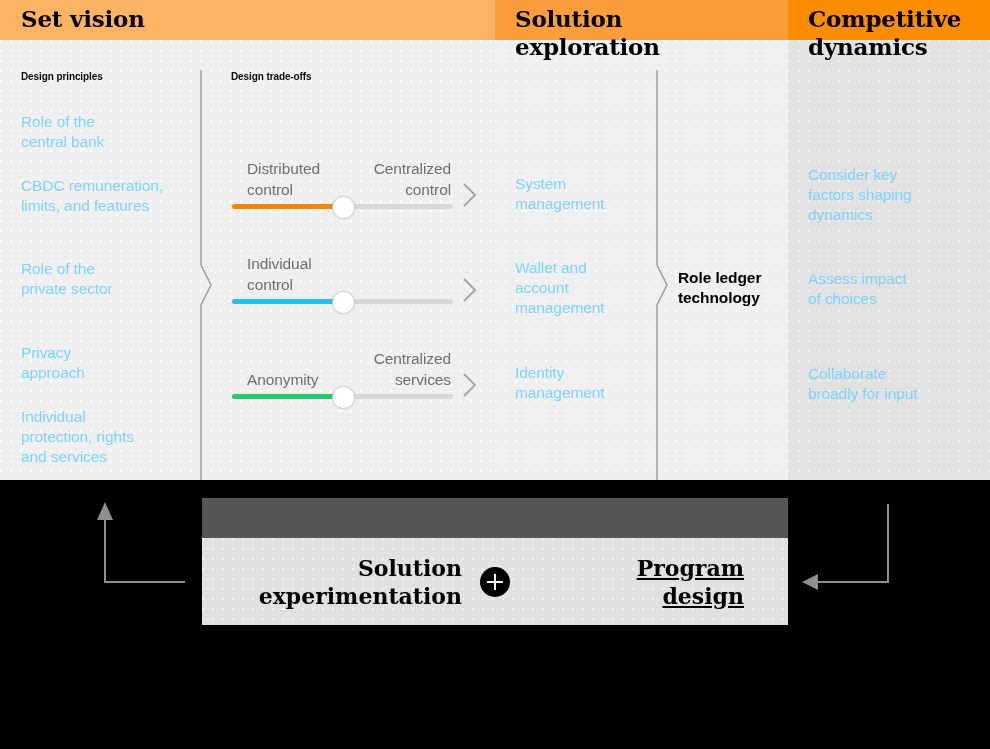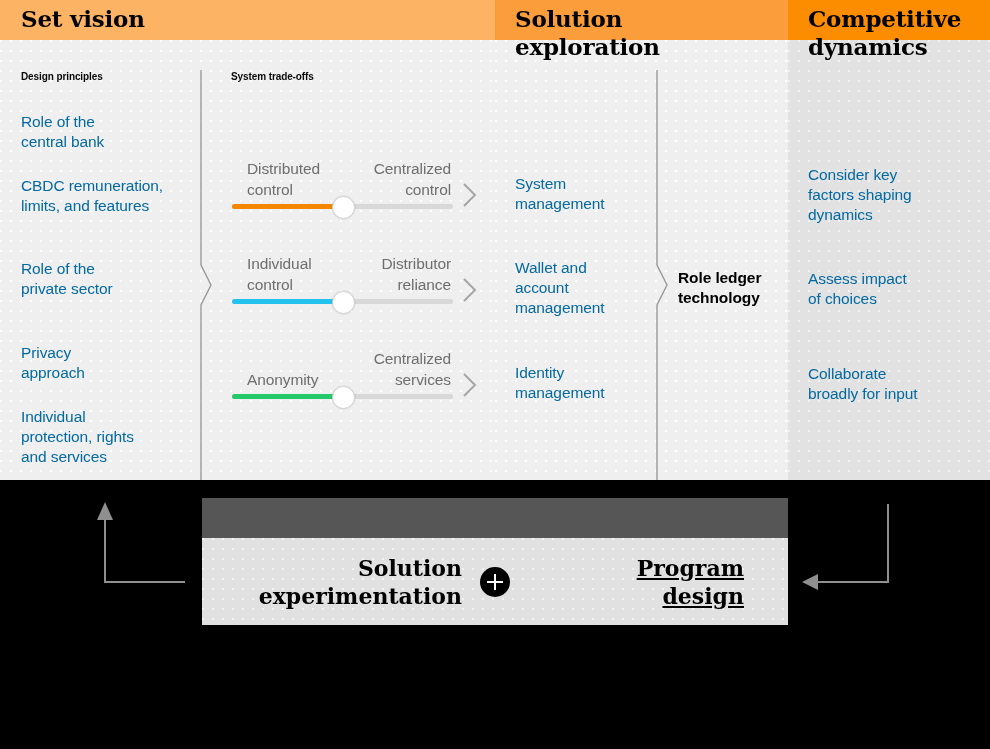--- a/index.html
+++ b/index.html
@@ -54,21 +54,21 @@
     color:#0a0a0a;
     letter-spacing:-0.1px;
   }
   #head-design{left:21px;top:71px;}
   #head-policy{left:231px;top:71px;}
 
   .bullet{
     position:absolute;
     font-size:15.5px;
     line-height:20px;
-    color:#0369a1;
+    color:#7dd3fc;
     letter-spacing:-0.1px;
   }
 
   
   .divider{position:absolute;top:70px;height:410px;width:24px;}
   #div1{left:190px;}
   #div2{left:646px;}
   .divider svg{display:block;}
 
   
@@ -139,21 +139,21 @@
   <div class="panel dots" id="panel2"></div>
   <div class="panel dots-d" id="panel3"></div>
 
   <div class="panel-title" id="title1">Set vision</div>
   <div class="panel-title" id="title2" style="white-space:pre-line">Solution
 exploration</div>
   <div class="panel-title" id="title3" style="white-space:pre-line">Competitive
 dynamics</div>
 
   <div class="col-head" id="head-design">Design principles</div>
-  <div class="col-head" id="head-policy">System trade-offs</div>
+  <div class="col-head" id="head-policy">Design trade-offs</div>
 
   <div class="bullet" style="left:21px;top:112px;white-space:pre-line">Role of the
 central bank</div>
   <div class="bullet" style="left:21px;top:176px;white-space:pre-line">CBDC remuneration,
 limits, and features</div>
   <div class="bullet" style="left:21px;top:259px;white-space:pre-line">Role of the
 private sector</div>
   <div class="bullet" style="left:21px;top:343px;white-space:pre-line">Privacy
 approach</div>
   <div class="bullet" style="left:21px;top:407px;white-space:pre-line">Individual
@@ -187,22 +187,20 @@
       <svg width="18" height="30" viewBox="0 0 18 30">
           <path d="M3,4 L14,15 L3,26" fill="none" stroke="#a6a6a6" stroke-width="2"></path>
         </svg>
     </span>
   </div>
 
   <div class="slider-group" style="left:231px;top:253px;">
     <div class="slider-labels">
       <div class="s-left" style="white-space:pre-line">Individual
 control</div>
-      <div class="s-right" style="white-space:pre-line">Distributor
-reliance</div>
     </div>
     <div class="track">
       <div class="fill" style="width:110px;background:#22c1ee"></div>
       <div class="thumb" style="left:100px"></div>
     </div>
     <span class="chev">
       <svg width="18" height="30" viewBox="0 0 18 30">
           <path d="M3,4 L14,15 L3,26" fill="none" stroke="#a6a6a6" stroke-width="2"></path>
         </svg>
     </span>

